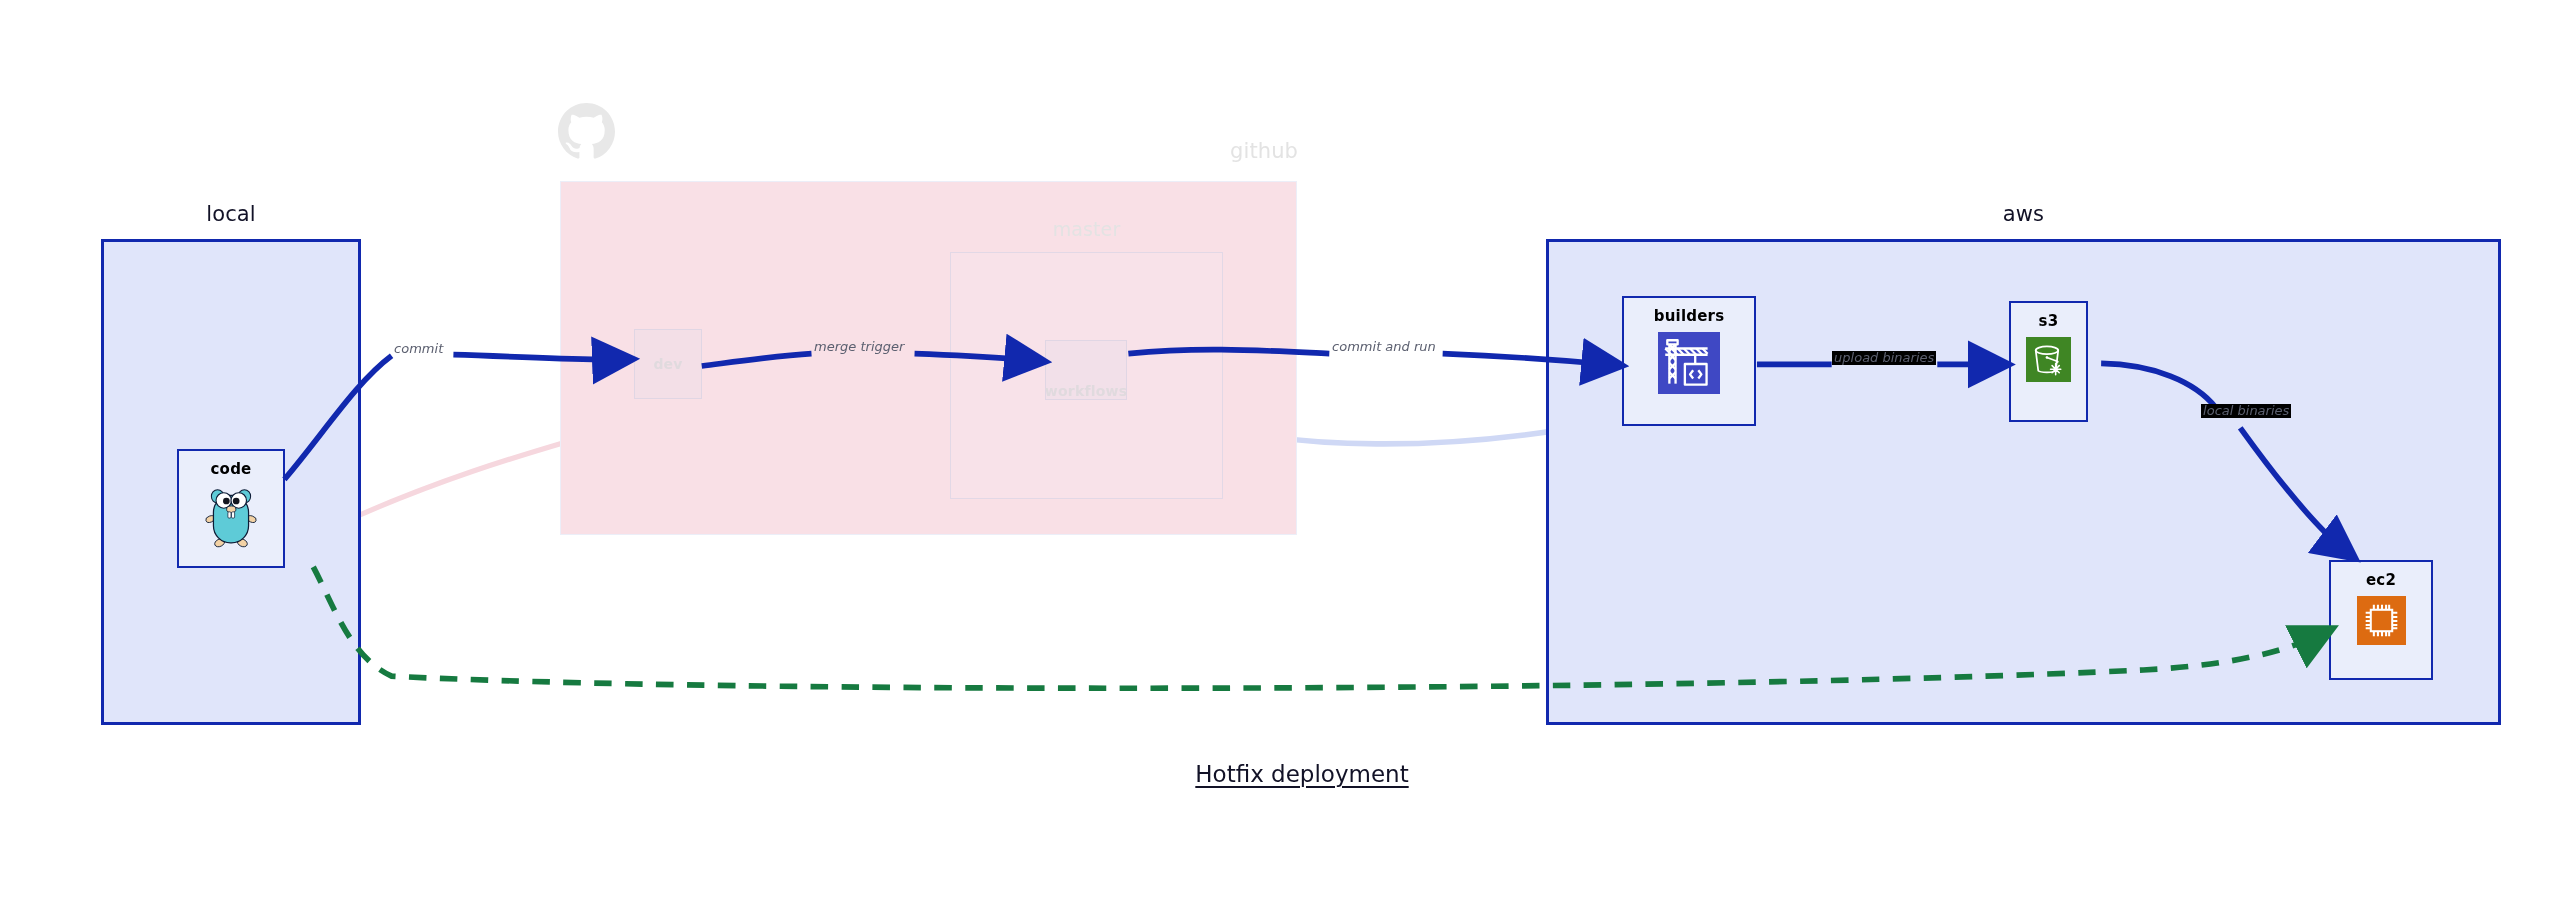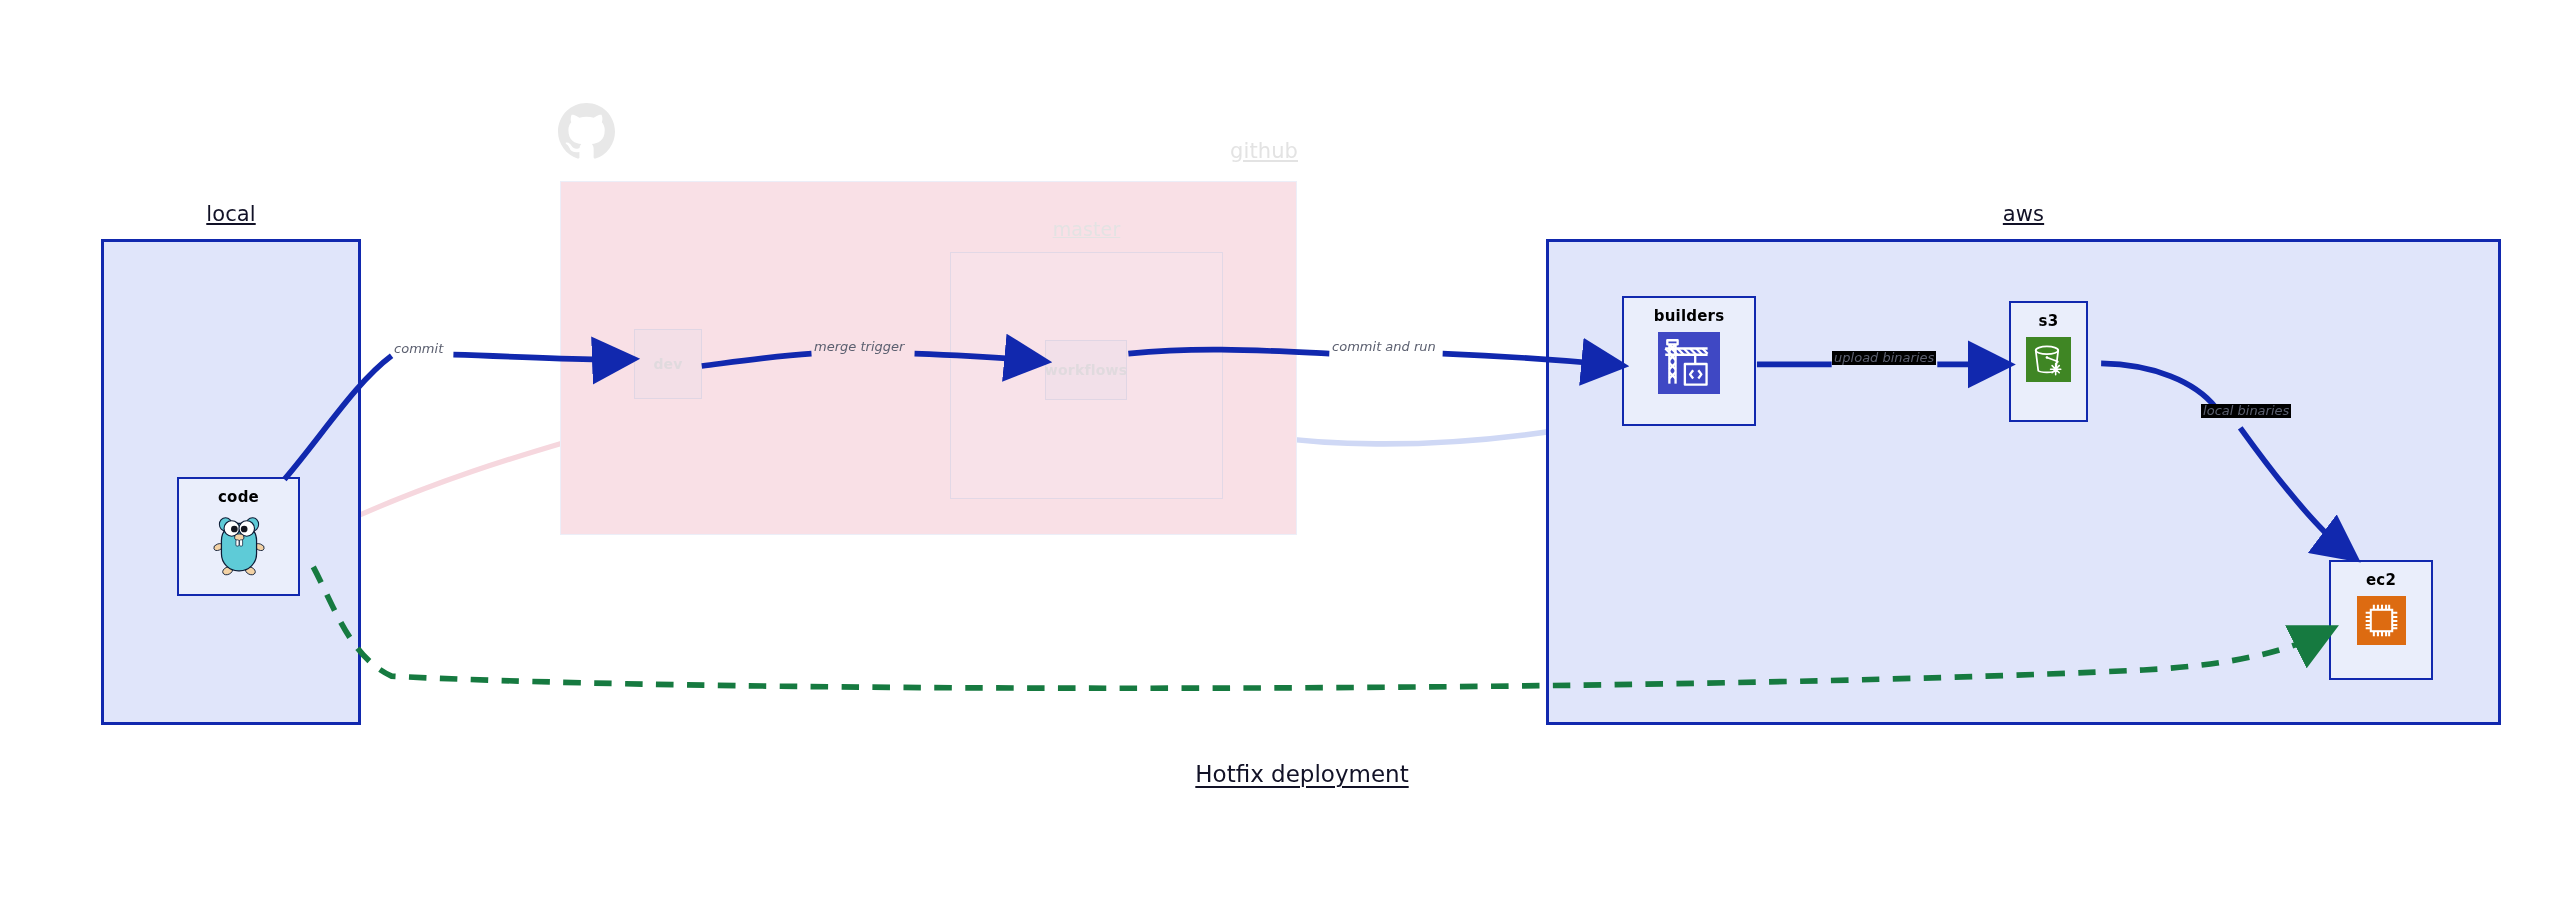--- a/index.html
+++ b/index.html
@@ -13,21 +13,21 @@
   
   .zone{position:absolute;box-sizing:border-box;}
   .zone-local, .zone-aws{
     background:#e0e5fa;border:3.1px solid #1128ae;
   }
   .zone-github{
     background:#f9e0e6;border:1.5px solid #eceef8;
   }
   .zone-title{
     position:absolute;text-align:center;white-space:nowrap;
-    font-size:21px;color:#121227;letter-spacing:0.1px;text-decoration:underline;
+    font-size:21px;color:#121227;letter-spacing:0.1px;
   }
   .zone-title.faded{color:#e3e3e3;}
 
   
   .node{
     position:absolute;box-sizing:border-box;
     background:#eaeefb;border:2.6px solid #1128ae;
     display:flex;flex-direction:column;align-items:center;
   }
   .node-label{
@@ -113,28 +113,28 @@
 
   <div class="zone-title faded" style="left:1133px;top:139px;width:165px;text-align:right;">github</div>
 
   <div class="group-ghost" style="left:950px;top:252px;width:273px;height:247px;"></div>
   <div class="zone-title faded" style="left:950px;top:218px;width:273px;font-size:19px;">master</div>
 
   <div class="node-ghost" style="left:634px;top:329px;width:68px;height:70px;">
     <span class="node-label">dev</span>
   </div>
 
-  <div class="node-ghost" style="left:1045px;top:340px;width:82px;height:60px;">
+  <div class="node-ghost" style="left:1045px;top:340px;width:82px;height:60px;align-items:flex-end;">
     <span class="node-label">workflows</span>
   </div>
 
   <div class="zone zone-aws" style="left:1546px;top:239px;width:955px;height:486px;"></div>
   <div class="zone-title" style="left:1546px;top:202px;width:955px;">aws</div>
 
-  <div class="node" style="left:177px;top:477px;width:123px;height:119px;">
+  <div class="node" style="left:177px;top:449px;width:108px;height:119px;">
     <span class="node-label">code</span>
     <span class="node-icon">
       <svg width="54" height="63" viewBox="0 0 104 122">
 
         <ellipse cx="26" cy="22" rx="12" ry="13" fill="#5ecbd7" stroke="#0d1b35" stroke-width="2"></ellipse>
         <ellipse cx="78" cy="22" rx="12" ry="13" fill="#5ecbd7" stroke="#0d1b35" stroke-width="2"></ellipse>
 
         <ellipse cx="12" cy="66" rx="9" ry="6" fill="#f3d2a5" stroke="#0d1b35" stroke-width="1.6" transform="rotate(-20 12 66)"></ellipse>
         <ellipse cx="92" cy="66" rx="9" ry="6" fill="#f3d2a5" stroke="#0d1b35" stroke-width="1.6" transform="rotate(20 92 66)"></ellipse>
 

